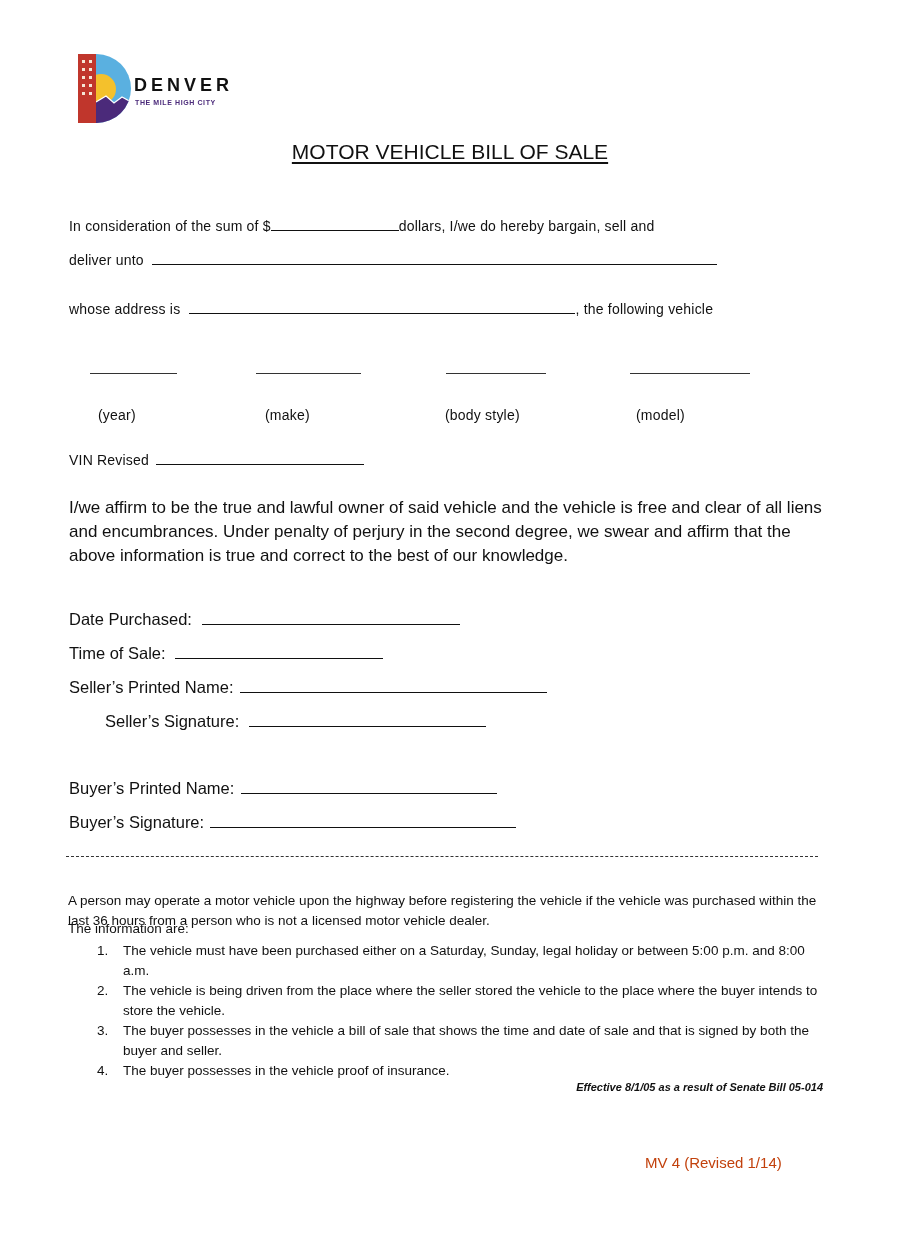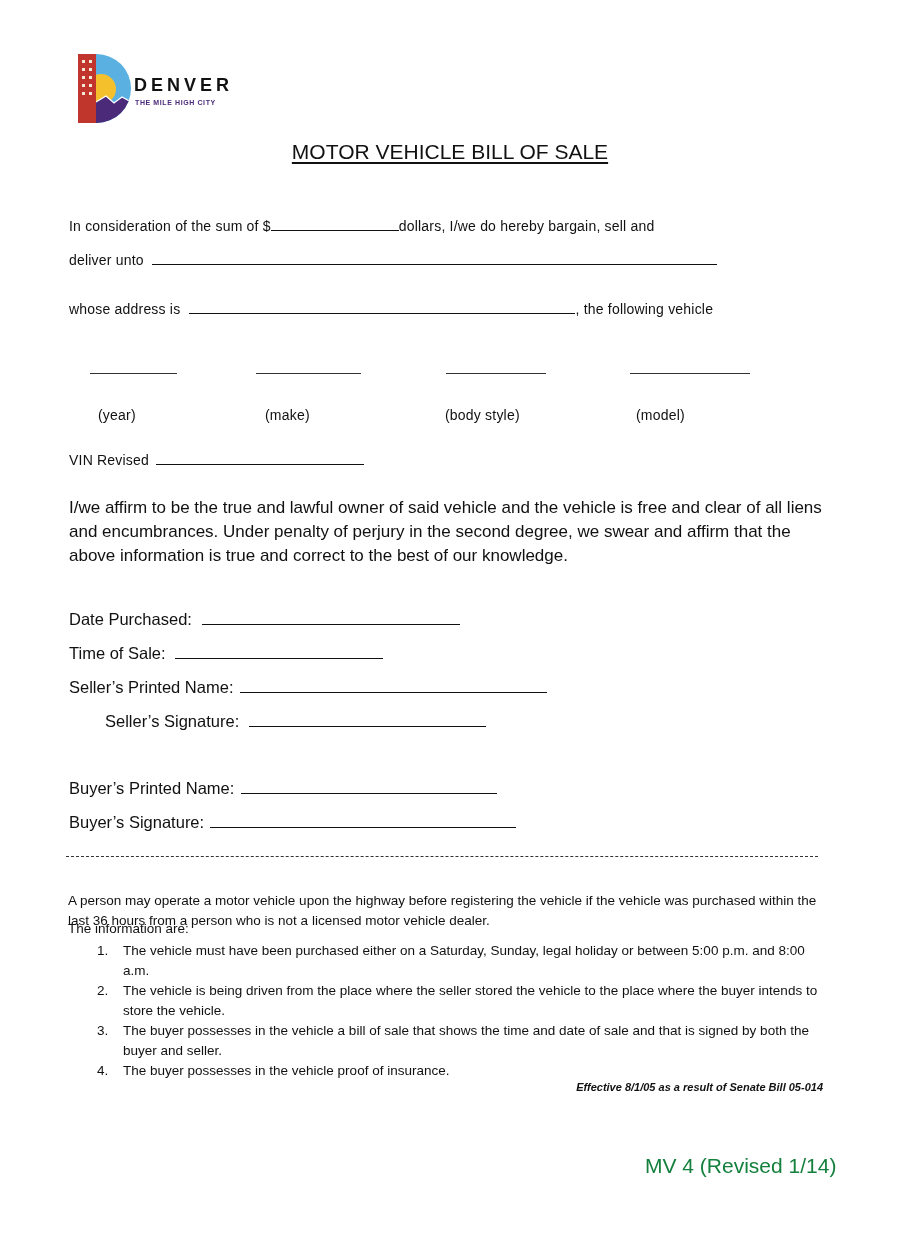--- a/index.html
+++ b/index.html
@@ -19,21 +19,21 @@
   .blank { display: inline-block; border-bottom: 1.5px solid #111; vertical-align: baseline; height: 1px; }
   .vblank { position: absolute; border-bottom: 1.5px solid #333; height: 0; top: 373px; }
   .para { position: absolute; left: 69px; top: 496px; width: 760px; font-size: 17px; line-height: 24px; }
   .field { font-family: "Liberation Sans", sans-serif; font-size: 16.5px; }
   .dash { position: absolute; left: 66px; top: 856px; width: 752px; border-top: 1.5px dashed #333; }
   .small { font-size: 13.5px; }
   .req-list { position: absolute; left: 97px; top: 941px; width: 730px; font-size: 13.5px; line-height: 20px; }
   .req-item { display: flex; }
   .req-item .num { width: 26px; flex: none; }
   .effective { right: 77px; top: 1081px; font-style: italic; font-weight: bold; font-size: 11px; font-family: "Liberation Sans", sans-serif; }
-  .footer { left: 645px; top: 1154px; font-family: "Liberation Sans", sans-serif; font-size: 21px; color: #15803d; }
+  .footer { left: 645px; top: 1154px; font-family: "Liberation Sans", sans-serif; font-size: 15px; color: #c2410c; }
 </style>
 </head>
 <body>
 
 <div class="logo">
   <div class="bldg">
     <div class="win" style="left:4px;top:6px"></div>
       <div class="win" style="left:11px;top:6px"></div>
     <div class="win" style="left:4px;top:14px"></div>
       <div class="win" style="left:11px;top:14px"></div>

